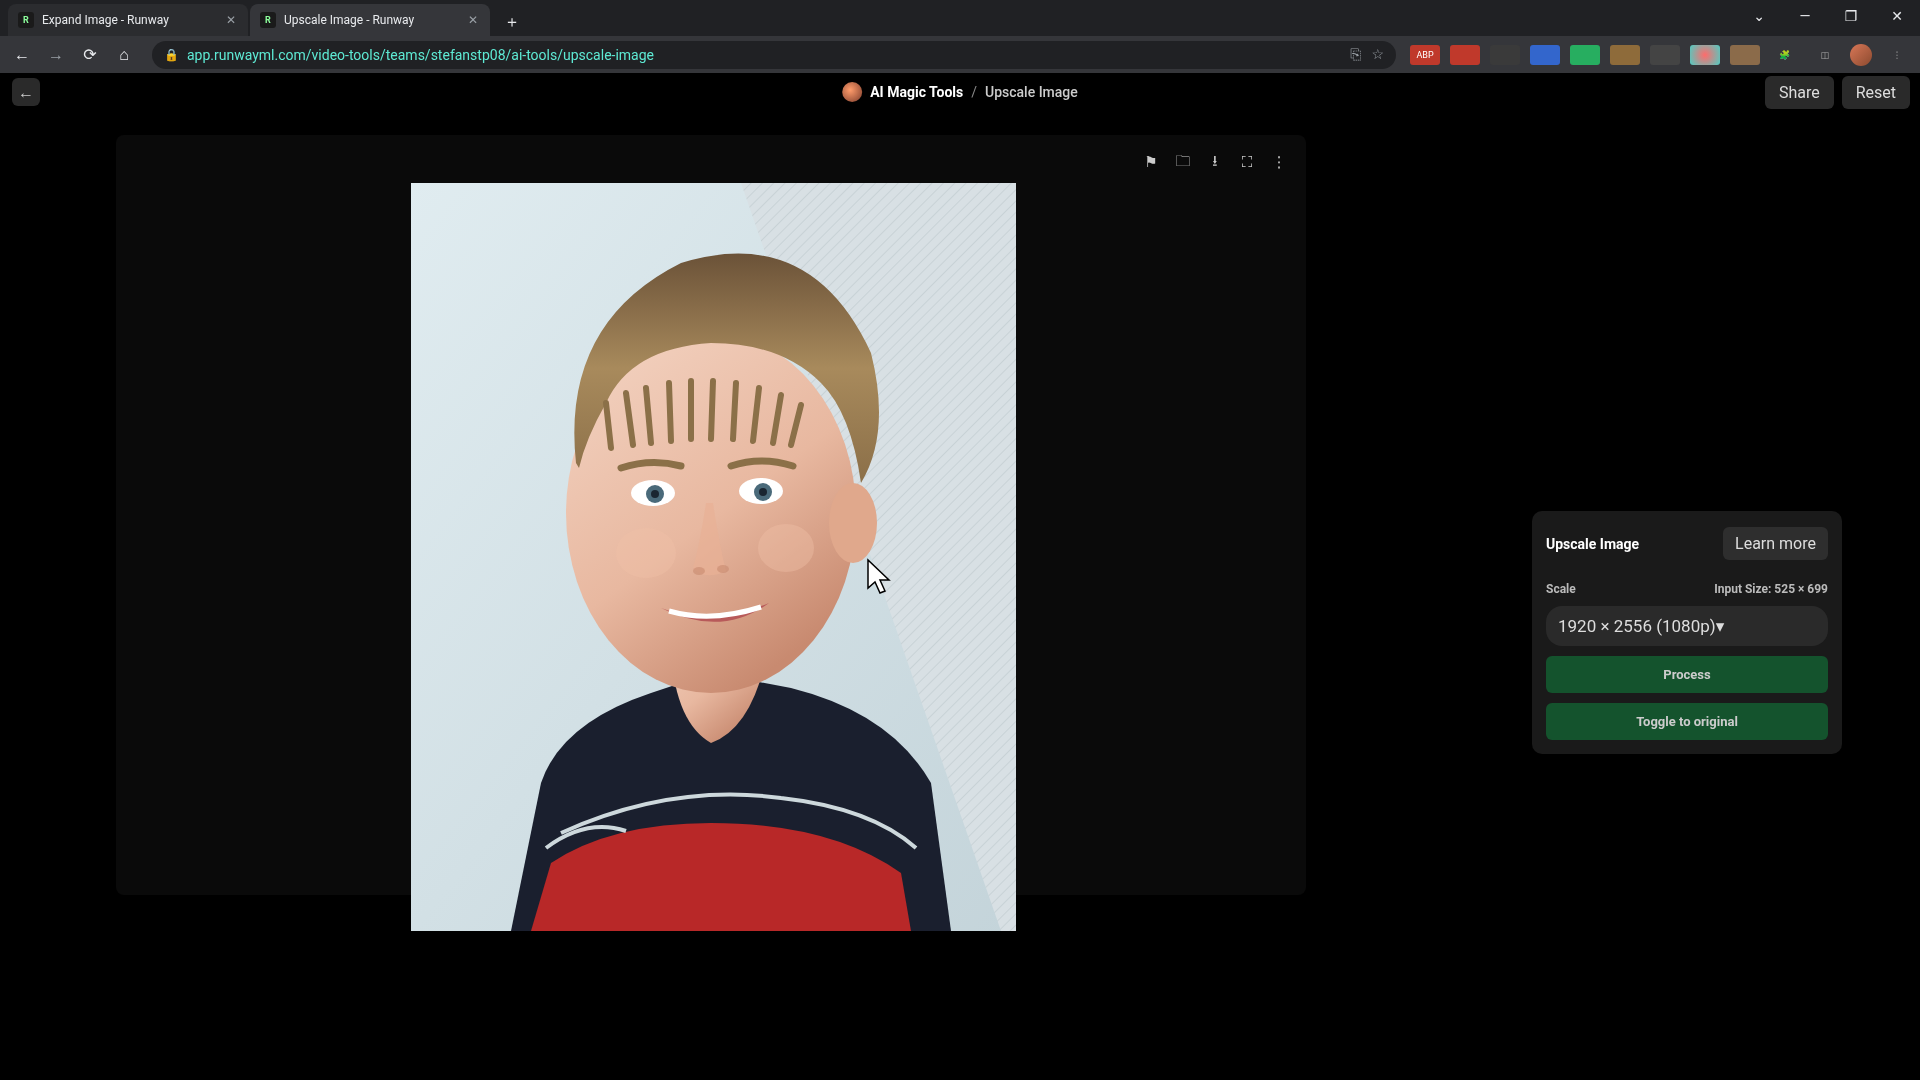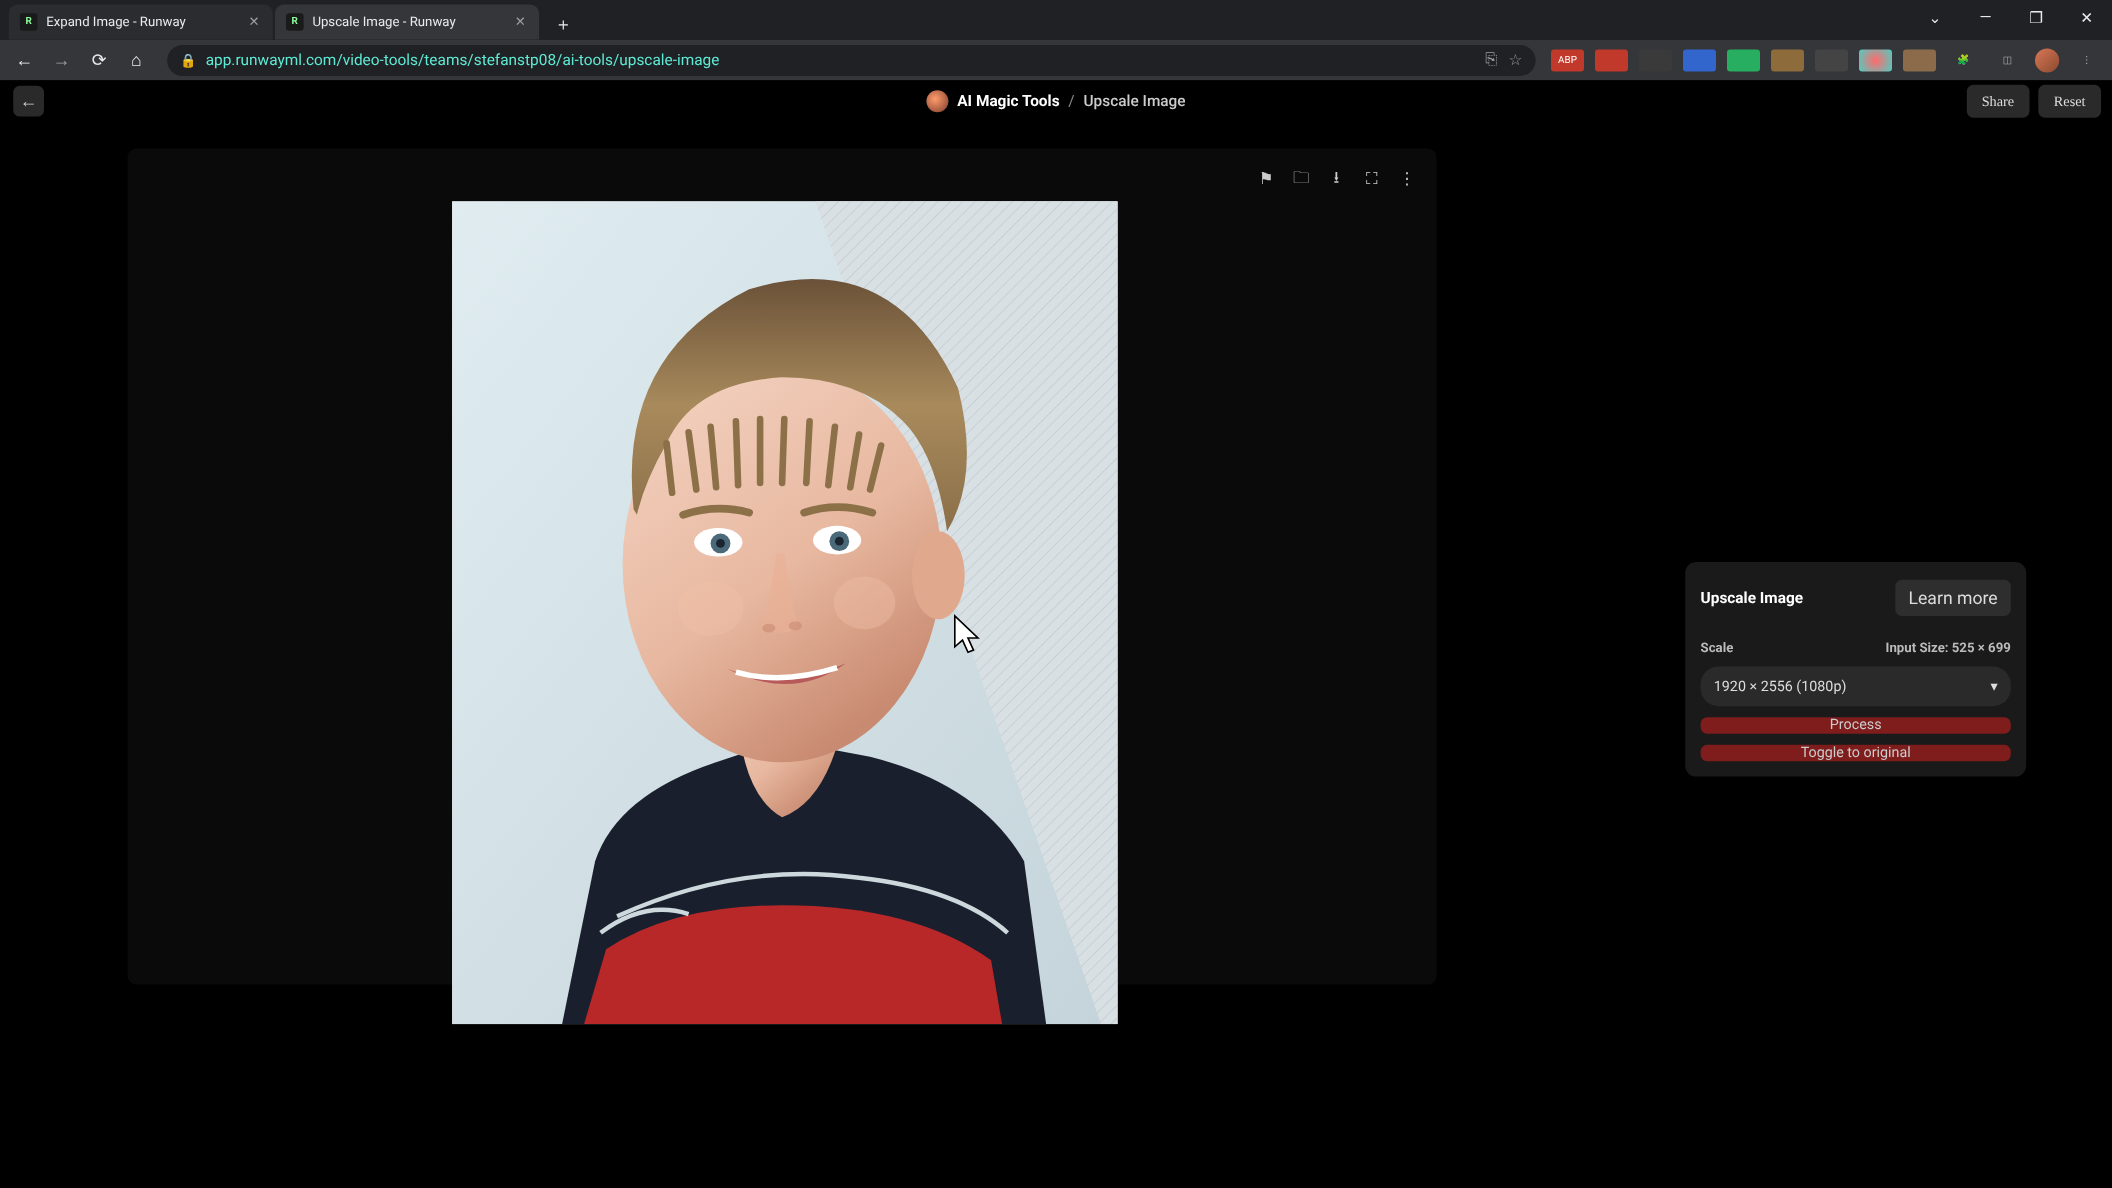--- a/index.html
+++ b/index.html
@@ -31,40 +31,40 @@
 
 .app { position: absolute; top: 73px; left: 0; right: 0; bottom: 0; background: #000; }
 .app-header { height: 38px; display: flex; align-items: center; padding: 0 12px; position: relative; }
 .back-btn { width: 28px; height: 28px; background: #2a2a2a; border-radius: 6px; display: flex; align-items: center; justify-content: center; color: #ccc; cursor: pointer; }
 .breadcrumb { position: absolute; left: 50%; transform: translateX(-50%); display: flex; align-items: center; gap: 8px; color: #fff; font-size: 14px; }
 .bc-logo { width: 20px; height: 20px; border-radius: 50%; background: radial-gradient(circle at 40% 40%, #ff9c6b, #7a3a2a); }
 .bc-bold { font-weight: 700; }
 .bc-sep { color: #888; }
 .bc-page { color: #ccc; font-weight: 500; }
 .header-actions { position: absolute; right: 10px; display: flex; gap: 8px; }
-.hdr-btn { background: #2a2a2a; color: #ddd; border: none; padding: 7px 14px; border-radius: 6px; font-size: 13px; cursor: pointer; font-family: Liberation Serif, serif; }
+.hdr-btn { background: #2a2a2a; color: #ddd; border: none; padding: 7px 14px; border-radius: 6px; font-size: 16px; cursor: pointer; }
 
 
 .canvas-wrap { position: absolute; top: 62px; left: 116px; width: 1190px; height: 760px; background: #0a0a0a; border-radius: 8px; }
 .img-overlay { position: absolute; top: 18px; right: 18px; display: flex; gap: 14px; color: #ccc; z-index: 5; }
 .ov-icon { width: 18px; height: 18px; display: flex; align-items: center; justify-content: center; cursor: pointer; font-size: 15px; }
 .photo { position: absolute; top: 48px; left: 295px; width: 605px; height: 748px; background: #e8e8e8; }
 .photo svg { width: 100%; height: 100%; display: block; }
 
 
 .cursor { position: absolute; top: 485px; left: 865px; z-index: 10; }
 
 
 .panel { position: absolute; top: 438px; right: 78px; width: 310px; background: #1a1a1a; border-radius: 10px; padding: 14px; display: flex; flex-direction: column; gap: 10px; }
 .panel-head { display: flex; justify-content: space-between; align-items: center; background: #1a1a1a; padding: 2px 0 8px 0; }
 .panel-title { color: #fff; font-weight: 700; font-size: 14px; }
 .learn-more { background: #2e2e2e; color: #ddd; border: none; padding: 7px 12px; border-radius: 6px; font-size: 16px; cursor: pointer; }
 .scale-row { display: flex; justify-content: space-between; color: #bbb; font-size: 12px; margin-top: 4px; font-weight: bold; }
-.select { background: #2a2a2a; color: #ddd; border-radius: 16px; padding: 10px 12px; font-size: 13px; display: flex; justify-content: space-between; align-items: center; cursor: pointer; }
-.action-btn { background: #7f1d1d; color: #ccc; border: none; padding: 0; border-radius: 6px; font-size: 13px; cursor: pointer; text-align: center; }
+.select { background: #2a2a2a; color: #ddd; border-radius: 16px; padding: 10px 12px; font-size: 17px; display: flex; align-items: center; cursor: pointer; }
+.action-btn { background: #14532d; color: #ccc; border: none; padding: 11px; border-radius: 6px; font-size: 13px; cursor: pointer; text-align: center; font-weight: bold; }
 </style>
 </head>
 <body>
 
 <div class="browser-chrome">
   <div class="tab-strip">
     <div class="tab inactive">
       <div class="tab-favicon">R</div>
       <span class="tab-title">Expand Image - Runway</span>
       <span class="tab-close">✕</span>

